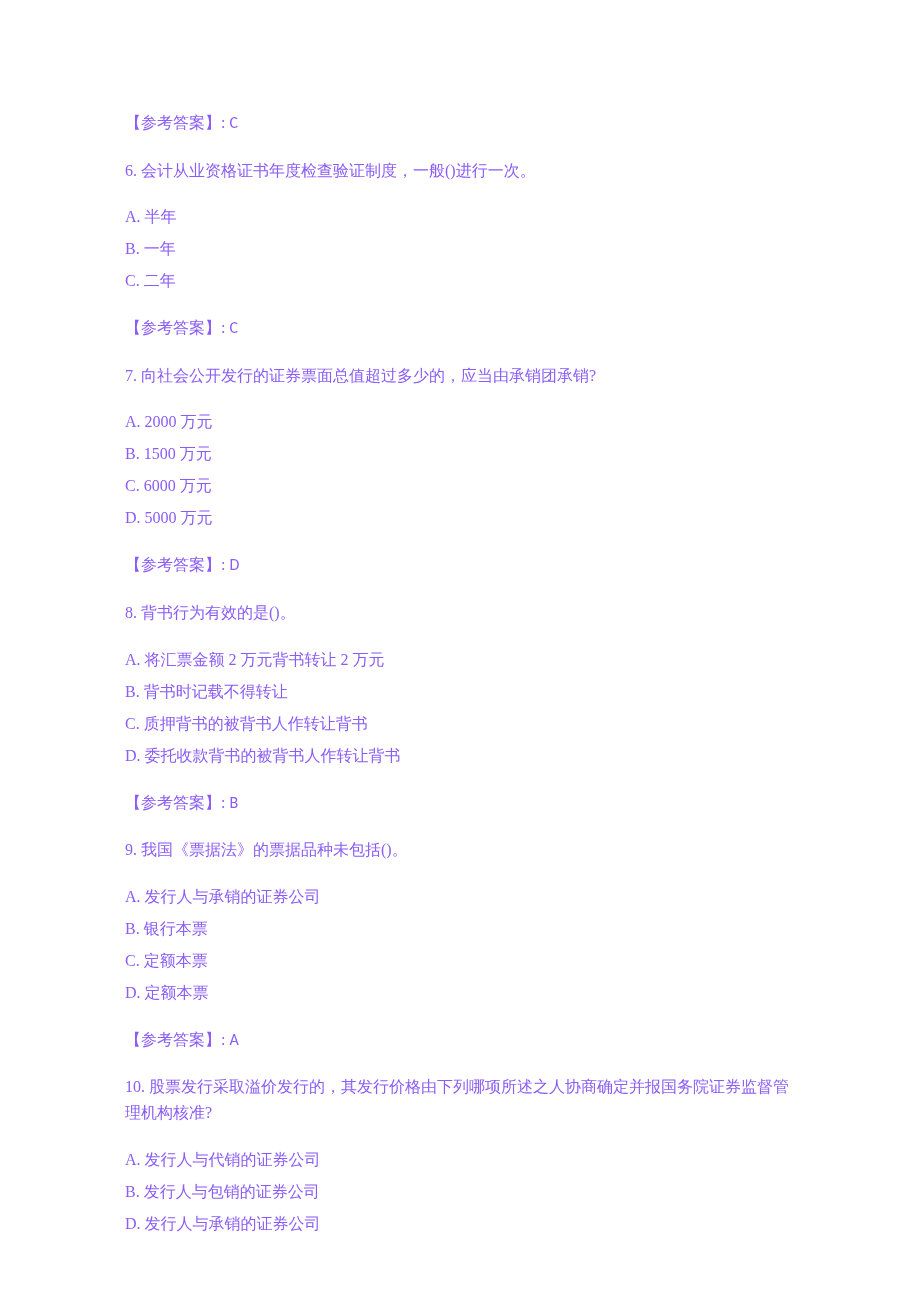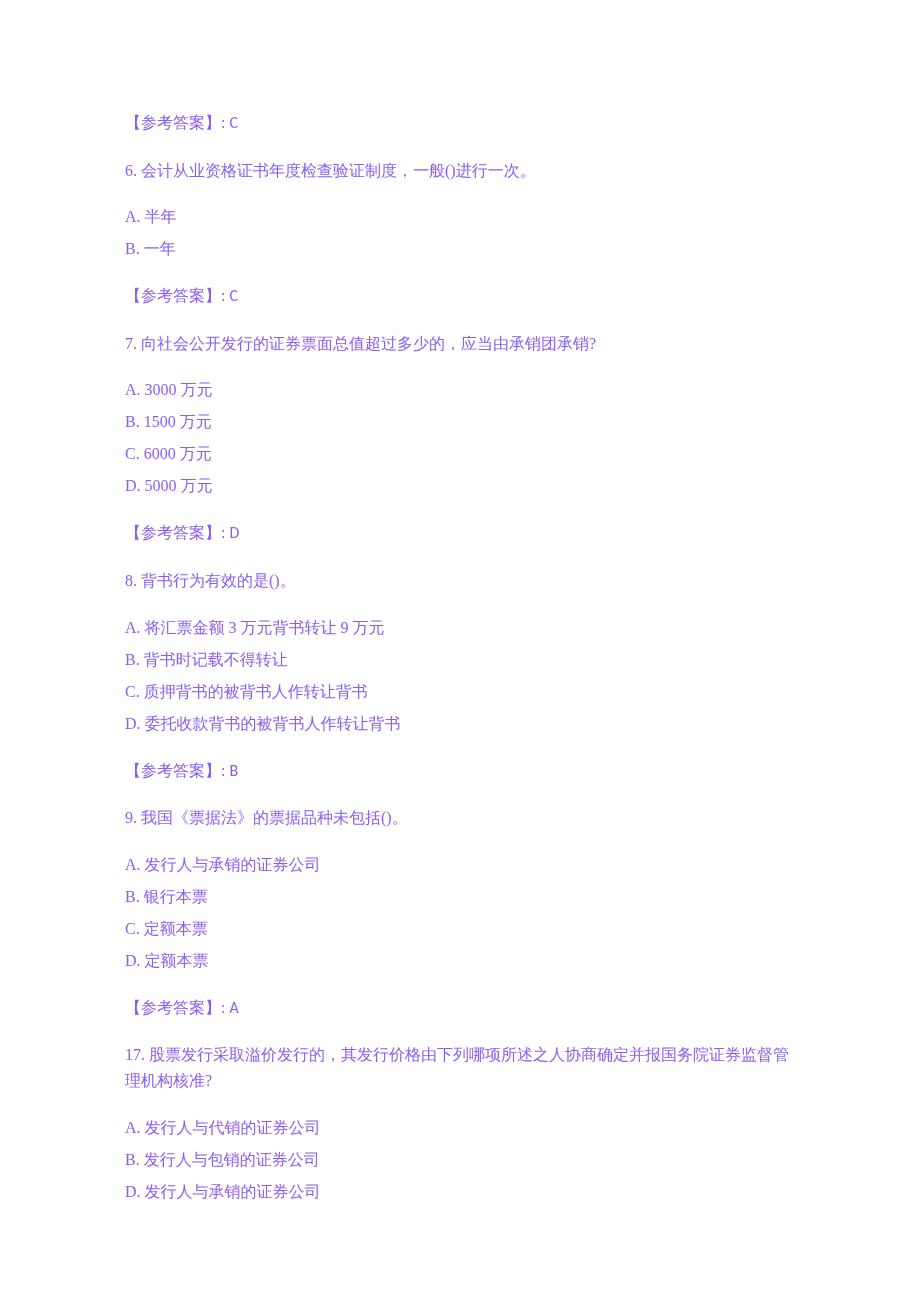--- a/index.html
+++ b/index.html
@@ -41,58 +41,59 @@
 <div class="page">
 
   <div class="answer-block">
     <span class="answer-label">【参考答案】: </span><span class="answer-value">C</span>
   </div>
 
   <div class="question-stem">6. 会计从业资格证书年度检查验证制度，一般()进行一次。</div>
   <div class="options">
     <div class="option-line">A. 半年</div>
     <div class="option-line">B. 一年</div>
+    <div class="option-line">C. 二年</div>
   </div>
   <div class="answer-block">
     <span class="answer-label">【参考答案】: </span><span class="answer-value">C</span>
   </div>
 
   <div class="question-stem">7. 向社会公开发行的证券票面总值超过多少的，应当由承销团承销?</div>
   <div class="options">
-    <div class="option-line">A. 3000 万元</div>
+    <div class="option-line">A. 2000 万元</div>
     <div class="option-line">B. 1500 万元</div>
     <div class="option-line">C. 6000 万元</div>
     <div class="option-line">D. 5000 万元</div>
   </div>
   <div class="answer-block">
     <span class="answer-label">【参考答案】: </span><span class="answer-value">D</span>
   </div>
 
   <div class="question-stem">8. 背书行为有效的是()。</div>
   <div class="options">
-    <div class="option-line">A. 将汇票金额 3 万元背书转让 9 万元</div>
+    <div class="option-line">A. 将汇票金额 2 万元背书转让 2 万元</div>
     <div class="option-line">B. 背书时记载不得转让</div>
     <div class="option-line">C. 质押背书的被背书人作转让背书</div>
     <div class="option-line">D. 委托收款背书的被背书人作转让背书</div>
   </div>
   <div class="answer-block">
     <span class="answer-label">【参考答案】: </span><span class="answer-value">B</span>
   </div>
 
   <div class="question-stem">9. 我国《票据法》的票据品种未包括()。</div>
   <div class="options">
     <div class="option-line">A. 发行人与承销的证券公司</div>
     <div class="option-line">B. 银行本票</div>
     <div class="option-line">C. 定额本票</div>
     <div class="option-line">D. 定额本票</div>
   </div>
   <div class="answer-block">
     <span class="answer-label">【参考答案】: </span><span class="answer-value">A</span>
   </div>
 
-  <div class="question-stem">17. 股票发行采取溢价发行的，其发行价格由下列哪项所述之人协商确定并报国务院证券监督管理机构核准?</div>
+  <div class="question-stem">10. 股票发行采取溢价发行的，其发行价格由下列哪项所述之人协商确定并报国务院证券监督管理机构核准?</div>
   <div class="options">
     <div class="option-line">A. 发行人与代销的证券公司</div>
     <div class="option-line">B. 发行人与包销的证券公司</div>
     <div class="option-line">D. 发行人与承销的证券公司</div>
   </div>
 
 </div>
 
 </body></html>

